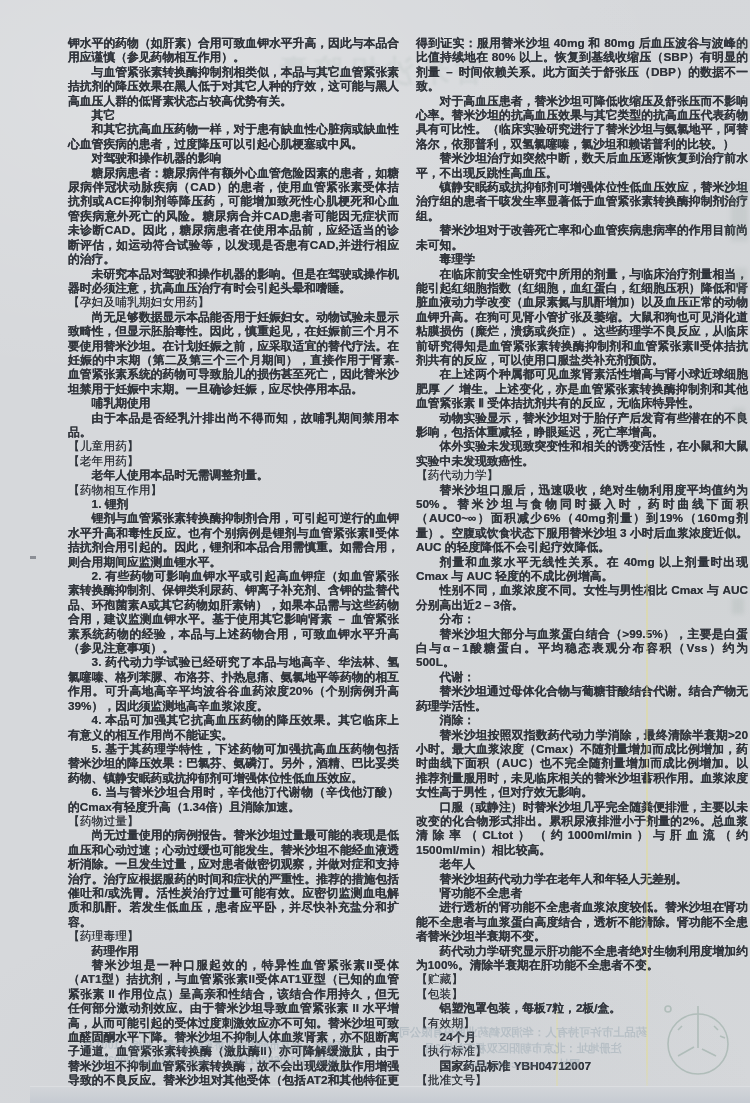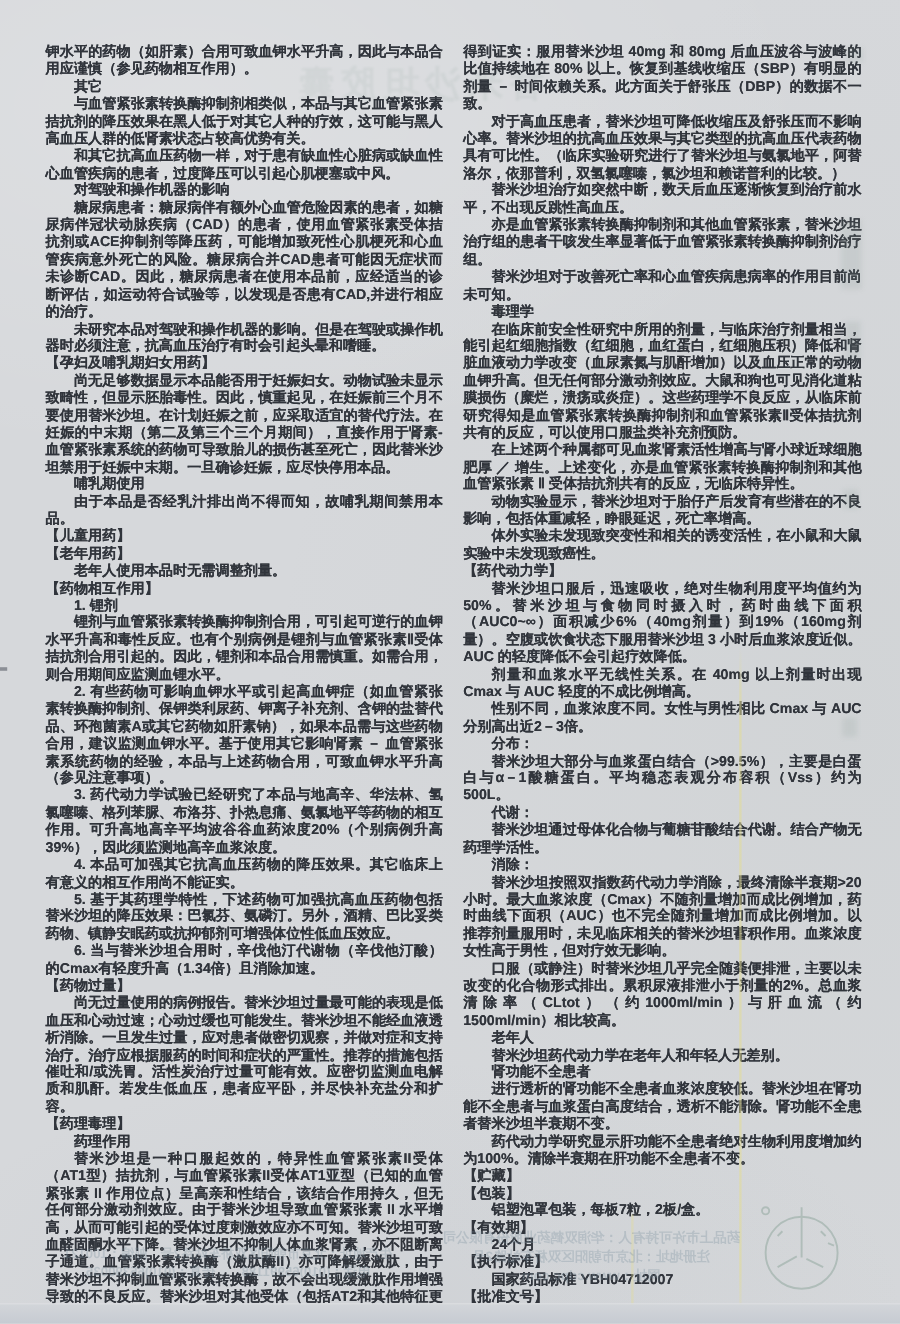--- a/index.html
+++ b/index.html
@@ -5,35 +5,35 @@
   html,body { margin:0; padding:0; }
   body {
     width:750px; height:1103px; position:relative; overflow:hidden;
     font-family:"Liberation Sans", sans-serif;
     background:
       radial-gradient(900px 500px at 20% 8%, rgba(255,255,255,.18), transparent 60%),
       radial-gradient(700px 900px at 95% 55%, rgba(168,178,172,.10), transparent 70%),
       radial-gradient(600px 300px at 45% 99%, rgba(150,160,170,.10), transparent 70%),
       #d6d8db;
   }
-  .page { position:absolute; inset:0; }
+  .page { position:absolute; inset:0;margin-left:30px; }
 
   .column {
     position:absolute; top:36px;
     font-size:11.8px; line-height:14.4px;
     text-align:justify; color:#30343b; font-weight:600;
     text-shadow:0 0 .5px rgba(44,48,56,.85);
     letter-spacing:0;
   }
   #col-left  { left:38px;  width:331px; }
   #col-right { left:386px; width:332px; }
   .column p { margin:0; }
   .para    { text-indent:2em; }
   .cont    { text-indent:0; }
-  .heading { text-indent:0; font-weight:700; }
+  .heading { text-indent:0; font-weight:400; }
 
   
   .ghost {
     position:absolute; transform:scaleX(-1);
     color:#7e93a0; opacity:.32; filter:blur(.4px);
     font-weight:600; text-align:center;
   }
   .ghost p { margin:0; }
   .ghost-title {
     left:244px; top:48px; width:210px;
@@ -71,22 +71,22 @@
 </head>
 <body>
 
 <div class="page">
 
   <div class="ghost ghost-title">替米沙坦胶囊</div>
 
   <div class="column" id="col-left">
 
   <p class="cont">钾水平的药物（如肝素）合用可致血钾水平升高，因此与本品合用应谨慎（参见药物相互作用）。</p>
+      <p class="para">与血管紧张素转换酶抑制剂相类似，本品与其它血管紧张素拮抗剂的降压效果在黑人低于对其它人种的疗效，这可能与黑人高血压人群的低肾素状态占较高优势有关。</p>
       <p class="para">其它</p>
-      <p class="para">与血管紧张素转换酶抑制剂相类似，本品与其它血管紧张素拮抗剂的降压效果在黑人低于对其它人种的疗效，这可能与黑人高血压人群的低肾素状态占较高优势有关。</p>
       <p class="para">和其它抗高血压药物一样，对于患有缺血性心脏病或缺血性心血管疾病的患者，过度降压可以引起心肌梗塞或中风。</p>
       <p class="para">对驾驶和操作机器的影响</p>
       <p class="para">糖尿病患者：糖尿病伴有额外心血管危险因素的患者，如糖尿病伴冠状动脉疾病（CAD）的患者，使用血管紧张素受体拮抗剂或ACE抑制剂等降压药，可能增加致死性心肌梗死和心血管疾病意外死亡的风险。糖尿病合并CAD患者可能因无症状而未诊断CAD。因此，糖尿病患者在使用本品前，应经适当的诊断评估，如运动符合试验等，以发现是否患有CAD,并进行相应的治疗。</p>
       <p class="para">未研究本品对驾驶和操作机器的影响。但是在驾驶或操作机器时必须注意，抗高血压治疗有时会引起头晕和嗜睡。</p>
       <p class="heading">【孕妇及哺乳期妇女用药】</p>
       <p class="para">尚无足够数据显示本品能否用于妊娠妇女。动物试验未显示致畸性，但显示胚胎毒性。因此，慎重起见，在妊娠前三个月不要使用替米沙坦。在计划妊娠之前，应采取适宜的替代疗法。在妊娠的中末期（第二及第三个三个月期间），直接作用于肾素-血管紧张素系统的药物可导致胎儿的损伤甚至死亡，因此替米沙坦禁用于妊娠中末期。一旦确诊妊娠，应尽快停用本品。</p>
       <p class="para">哺乳期使用</p>
       <p class="para">由于本品是否经乳汁排出尚不得而知，故哺乳期间禁用本品。</p>
       <p class="heading">【儿童用药】</p>
       <p class="heading">【老年用药】</p>
@@ -104,24 +104,24 @@
       <p class="heading">【药理毒理】</p>
       <p class="para">药理作用</p>
       <p class="para">替米沙坦是一种口服起效的，特异性血管紧张素II受体（AT1型）拮抗剂，与血管紧张素II受体AT1亚型（已知的血管紧张素 II 作用位点）呈高亲和性结合，该结合作用持久，但无任何部分激动剂效应。由于替米沙坦导致血管紧张素 II 水平增高，从而可能引起的受体过度刺激效应亦不可知。替米沙坦可致血醛固酮水平下降。替米沙坦不抑制人体血浆肾素，亦不阻断离子通道。血管紧张素转换酶（激肽酶II）亦可降解缓激肽，由于替米沙坦不抑制血管紧张素转换酶，故不会出现缓激肽作用增强导致的不良反应。替米沙坦对其他受体（包括AT2和其他特征更少的AT受体，功能尚不清楚）无亲和力。</p>
     </div>
 
   <div class="column" id="col-right">
 
   <p class="cont">得到证实：服用替米沙坦 40mg 和 80mg 后血压波谷与波峰的比值持续地在 80% 以上。恢复到基线收缩压（SBP）有明显的剂量 － 时间依赖关系。此方面关于舒张压（DBP）的数据不一致。</p>
       <p class="para">对于高血压患者，替米沙坦可降低收缩压及舒张压而不影响心率。替米沙坦的抗高血压效果与其它类型的抗高血压代表药物具有可比性。（临床实验研究进行了替米沙坦与氨氯地平，阿替洛尔，依那普利，双氢氯噻嗪，氯沙坦和赖诺普利的比较。）</p>
       <p class="para">替米沙坦治疗如突然中断，数天后血压逐渐恢复到治疗前水平，不出现反跳性高血压。</p>
-      <p class="para">亦是血管紧张素转换酶抑制剂和其他血管紧张素，替米沙坦治疗组的患者干咳发生率显著低于血管紧张素转换酶抑制剂治疗组。</p>
+      <p class="para">镇静安眠药或抗抑郁剂可增强体位性低血压效应，替米沙坦治疗组的患者干咳发生率显著低于血管紧张素转换酶抑制剂治疗组。</p>
       <p class="para">替米沙坦对于改善死亡率和心血管疾病患病率的作用目前尚未可知。</p>
       <p class="para">毒理学</p>
-      <p class="para">在临床前安全性研究中所用的剂量，与临床治疗剂量相当，能引起红细胞指数（红细胞，血红蛋白，红细胞压积）降低和肾脏血液动力学改变（血尿素氮与肌酐增加）以及血压正常的动物血钾升高。但无任何部分激动剂效应。大鼠和狗也可见消化道粘膜损伤（糜烂，溃疡或炎症）。这些药理学不良反应，从临床前研究得知是血管紧张素转换酶抑制剂和血管紧张素Ⅱ受体拮抗剂共有的反应，可以使用口服盐类补充剂预防。</p>
+      <p class="para">在临床前安全性研究中所用的剂量，与临床治疗剂量相当，能引起红细胞指数（红细胞，血红蛋白，红细胞压积）降低和肾脏血液动力学改变（血尿素氮与肌酐增加）以及血压正常的动物血钾升高。在狗可见肾小管扩张及萎缩。大鼠和狗也可见消化道粘膜损伤（糜烂，溃疡或炎症）。这些药理学不良反应，从临床前研究得知是血管紧张素转换酶抑制剂和血管紧张素Ⅱ受体拮抗剂共有的反应，可以使用口服盐类补充剂预防。</p>
       <p class="para">在上述两个种属都可见血浆肾素活性增高与肾小球近球细胞肥厚 ／ 增生。上述变化，亦是血管紧张素转换酶抑制剂和其他血管紧张素 Ⅱ 受体拮抗剂共有的反应，无临床特异性。</p>
       <p class="para">动物实验显示，替米沙坦对于胎仔产后发育有些潜在的不良影响，包括体重减轻，睁眼延迟，死亡率增高。</p>
       <p class="para">体外实验未发现致突变性和相关的诱变活性，在小鼠和大鼠实验中未发现致癌性。</p>
       <p class="heading">【药代动力学】</p>
       <p class="para">替米沙坦口服后，迅速吸收，绝对生物利用度平均值约为50%。替米沙坦与食物同时摄入时，药时曲线下面积（AUC0~∞）面积减少6%（40mg剂量）到19%（160mg剂量）。空腹或饮食状态下服用替米沙坦 3 小时后血浆浓度近似。 AUC 的轻度降低不会引起疗效降低。</p>
       <p class="para">剂量和血浆水平无线性关系。在 40mg 以上剂量时出现 Cmax 与 AUC 轻度的不成比例增高。</p>
       <p class="para">性别不同，血浆浓度不同。女性与男性相比 Cmax 与 AUC 分别高出近2－3倍。</p>
       <p class="para">分布：</p>
       <p class="para">替米沙坦大部分与血浆蛋白结合（&gt;99.5%），主要是白蛋白与α－1酸糖蛋白。平均稳态表观分布容积（Vss）约为500L。</p>
       <p class="para">代谢：</p>

